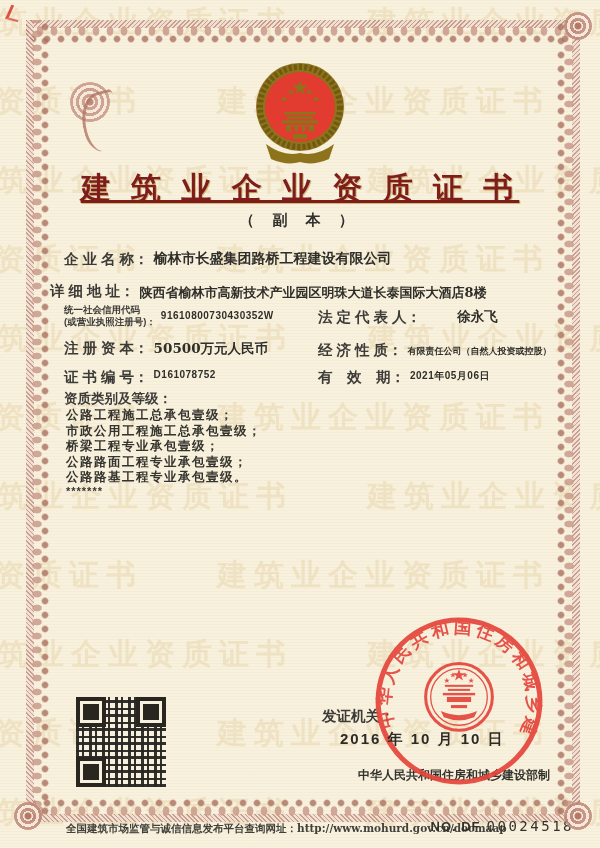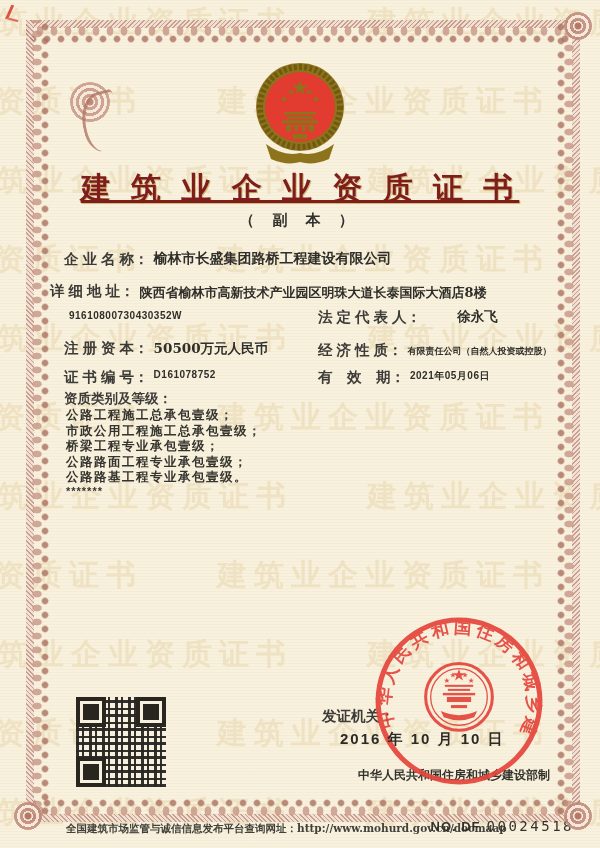--- a/index.html
+++ b/index.html
@@ -159,20 +159,24 @@
     <span class="lbl">企 业 名 称：</span>
     <span class="val">榆林市长盛集团路桥工程建设有限公司</span>
   </div>
 
   <div class="row r-address">
     <span class="lbl">详 细 地 址：</span>
     <span class="val">陕西省榆林市高新技术产业园区明珠大道长泰国际大酒店8楼</span>
   </div>
 
   <div class="row r-credit">
+    <span class="lbl-sm">
+      <span>统一社会信用代码</span><br>
+      <span>(或营业执照注册号)：</span>
+    </span>
     <span class="val-num">91610800730430352W</span>
   </div>
 
   <div class="row r-legal">
     <span class="lbl">法 定 代 表 人：</span>
     <span class="val">徐永飞</span>
   </div>
 
   <div class="row r-capital">
     <span class="lbl">注 册 资 本：</span>

